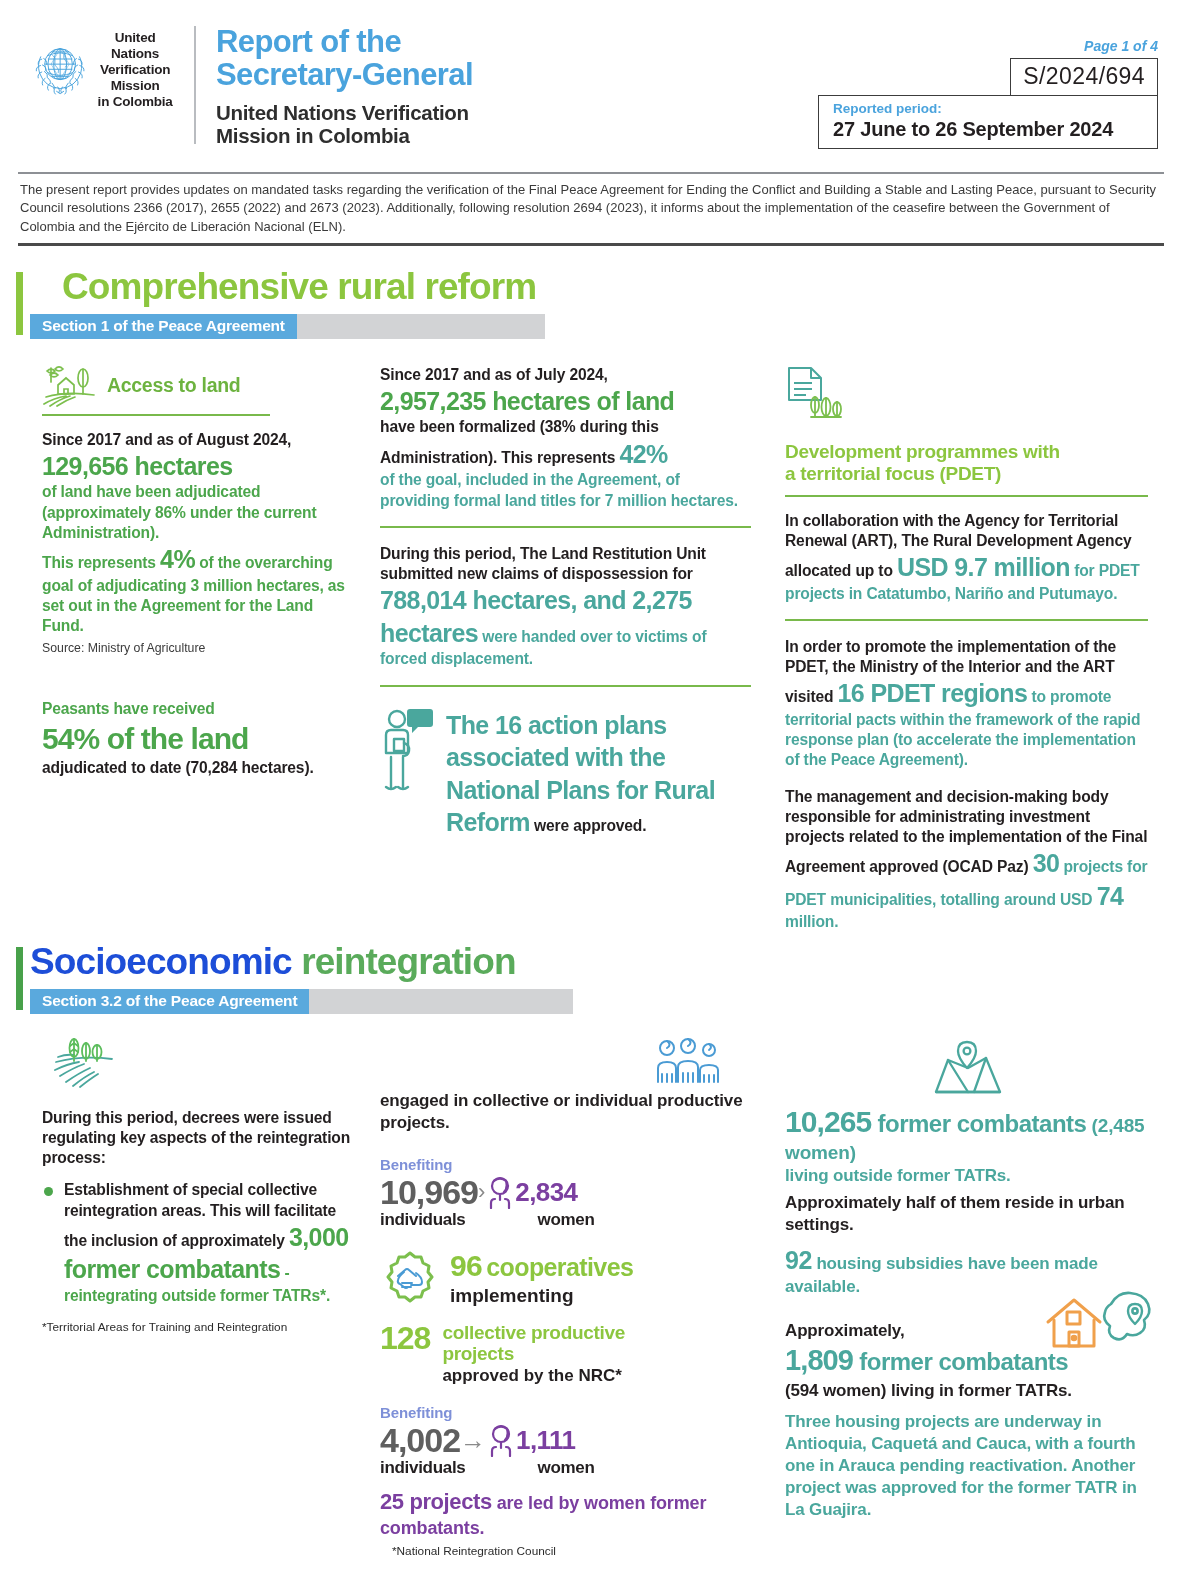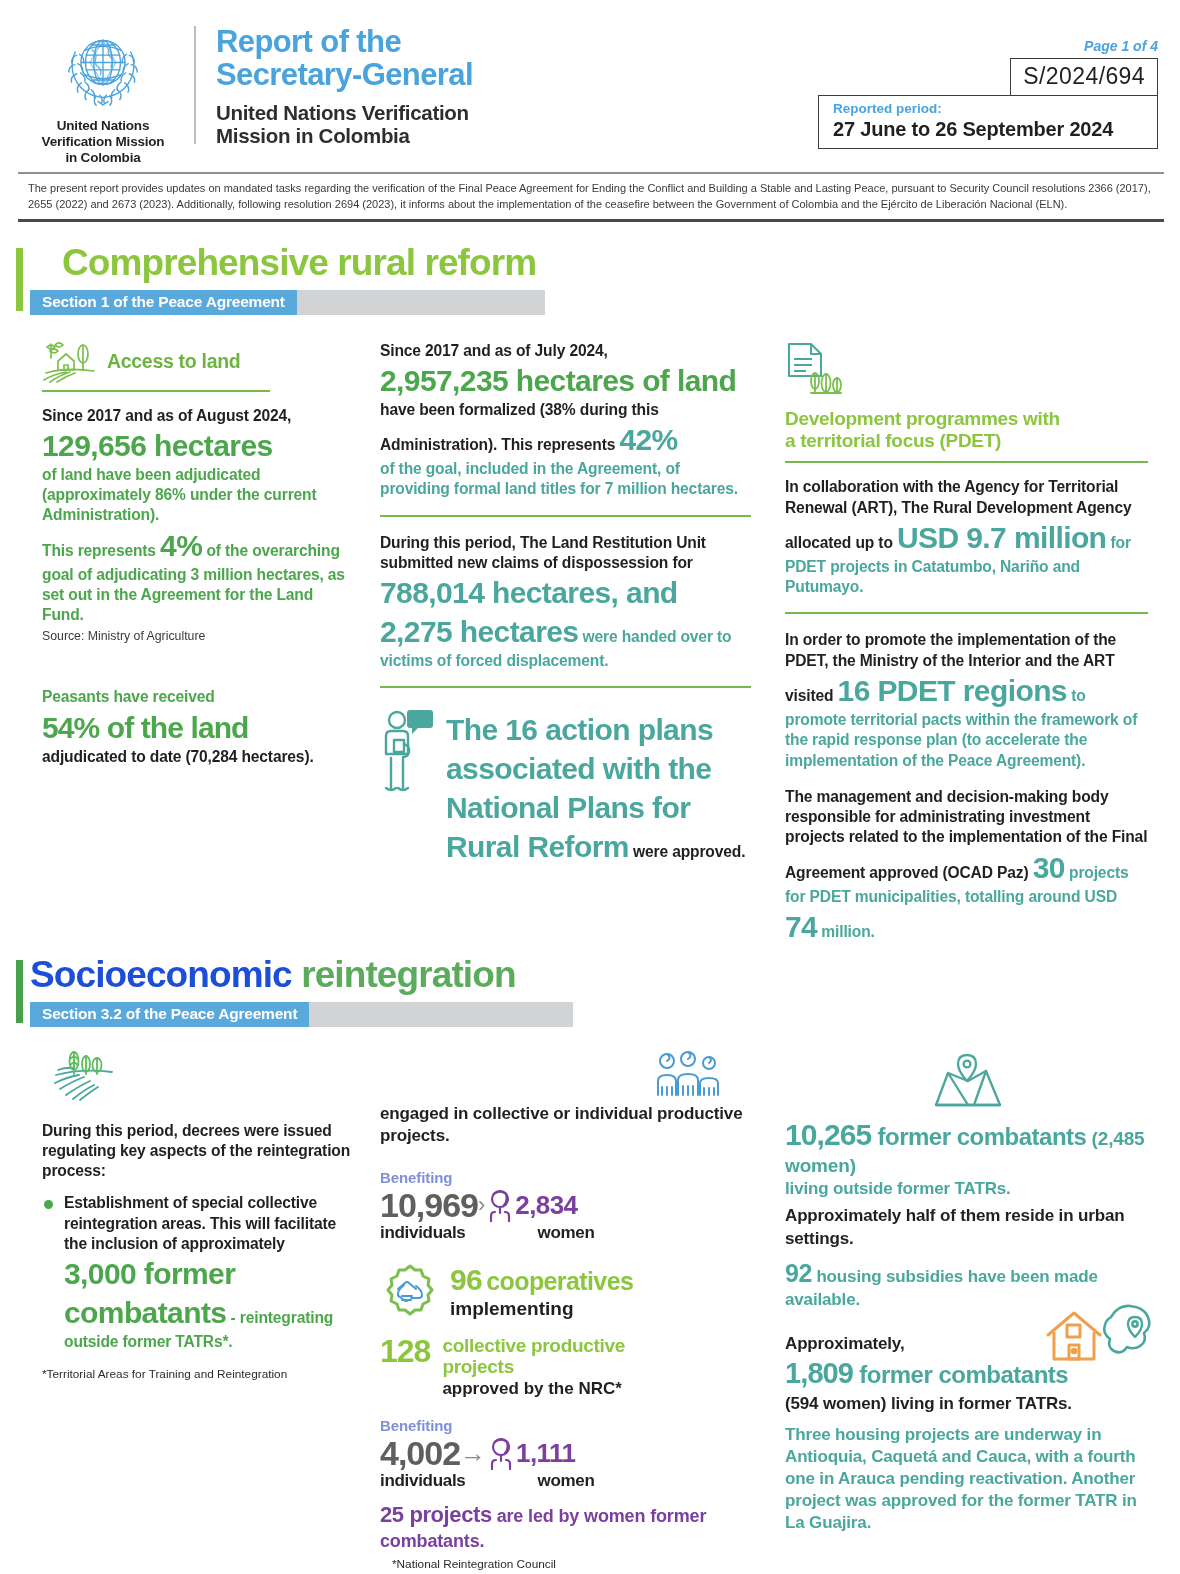--- a/index.html
+++ b/index.html
@@ -7,21 +7,21 @@
     width: 1180px; height: 1574px;
     background: #ffffff;
     font-family: "Liberation Sans", sans-serif;
     color: #231f20;
     overflow: hidden;
   }
   .page { position: relative; width: 1180px; height: 1574px; }
 
   
   .header { display: flex; align-items: flex-start; padding: 22px 22px 0 28px; height: 168px; }
-  .logo-block { width: 150px; display: flex; flex-direction: column; align-items: center; }
+  .logo-block { width: 150px; display: flex; flex-direction: row; align-items: center; }
   .logo-emblem { width: 92px; height: 92px; }
   .logo-caption {
     margin-top: 4px; text-align: center; font-size: 13.5px; font-weight: bold;
     line-height: 1.18; color: #231f20; letter-spacing: -0.2px;
   }
   .hdr-divider { width: 2px; background: #b9bcc0; height: 118px; margin: 4px 20px 0 16px; }
   .title-block { padding-top: 4px; }
   .rep-title { font-size: 31px; font-weight: bold; line-height: 1.06; color: #4aa3dd; letter-spacing: -0.6px; }
   .rep-sub { margin-top: 9px; font-size: 20.5px; font-weight: bold; line-height: 1.13; color: #2e2e2e; letter-spacing: -0.3px; }
 
@@ -34,21 +34,21 @@
   }
   .period-box {
     border: 1.6px solid #3c3c3c; padding: 5px 12px 7px 14px; text-align: left;
     margin-top: -1px; background: #fff;
   }
   .period-lbl { font-size: 13.5px; font-weight: bold; color: #4aa3dd; line-height: 1.2; }
   .period-val { font-size: 20px; font-weight: bold; color: #231f20; line-height: 1.2; letter-spacing: -0.2px; }
 
   .rule-top { height: 2px; background: #8d9095; margin: 4px 16px 0 18px; }
   .intro {
-    font-size: 11px; line-height: 1.42; color: #3a3a3a; padding: 7px 16px 7px 28px;
+    font-size: 13px; line-height: 1.42; color: #3a3a3a; padding: 7px 16px 7px 20px;
     text-align: left;
   }
   .rule-bot { height: 2.5px; background: #4a4a4a; margin: 0 16px 0 18px; }
 
   
   .section-head { position: relative; padding-left: 30px; margin-top: 22px; }
   .section-head::before {
     content: ""; position: absolute; left: 16px; top: 4px; bottom: 4px; width: 7px;
   }
   .sec-green::before { background: #8cc63f; }
@@ -70,21 +70,21 @@
   .col-b { width: 395px; padding: 0 16px 0 8px; }
   .col-c { width: 393px; padding: 0 12px 0 18px; }
 
   p, li { font-size: 15.6px; line-height: 1.30; font-weight: bold; letter-spacing: -0.15px; }
   .green { color: #4ca64c; }
   .lime { color: #8cc63f; }
   .teal { color: #4aa79d; }
   .dark { color: #231f20; }
   .blue { color: #4a9bd4; }
   .purple { color: #7b3fa0; }
-  .big { font-size: 30px; letter-spacing: -0.6px; }
+  .big { font-size: 25px; letter-spacing: -0.6px; }
   .xbig { font-size: 30px; letter-spacing: -0.9px; }
   .source { font-size: 12.3px; font-weight: normal; color: #3a3a3a; margin-top: 4px; letter-spacing: 0; }
   .footnote { font-size: 11.8px; font-weight: normal; color: #2b2b2b; letter-spacing: 0; }
 
   .icon-row { display: flex; align-items: center; gap: 9px; }
   .hr-green { height: 2px; background: #79b94b; margin: 9px 0 14px; width: 100%; }
   .hr-green.short { width: 228px; margin-top: 7px; }
   .hr-green.mid { margin: 15px 0 16px; }
 
   .hdr-lime { font-size: 19px; font-weight: bold; color: #8cc63f; line-height: 1.18; letter-spacing: -0.3px; }
@@ -259,21 +259,21 @@
         <g stroke="#7cbf4d" stroke-width="1.8" fill="none" stroke-linecap="round">
           <ellipse cx="30" cy="40" rx="4" ry="8"></ellipse>
           <path d="M30 32 v20"></path>
           <ellipse cx="41" cy="42" rx="4.5" ry="9"></ellipse>
           <path d="M41 33 v19"></path>
           <ellipse cx="52" cy="44" rx="4" ry="7"></ellipse>
           <path d="M52 37 v15"></path>
           <path d="M26 52 h30"></path>
         </g>
       </svg>
-      <div class="hdr-lime" style="margin-top:7px">
+      <div class="hdr-lime" style="margin-top:16px">
         <div>Development programmes with</div>
         <div>a territorial focus (PDET)</div>
       </div>
       <div class="hr-green"></div>
 
       <p>
         <span class="dark">In collaboration with the Agency for Territorial Renewal (ART), The Rural Development Agency allocated up to </span><span class="teal big">USD 9.7 million</span><span class="teal"> for PDET projects in Catatumbo, Nariño and Putumayo.</span>
       </p>
 
       <div class="hr-green mid"></div>

